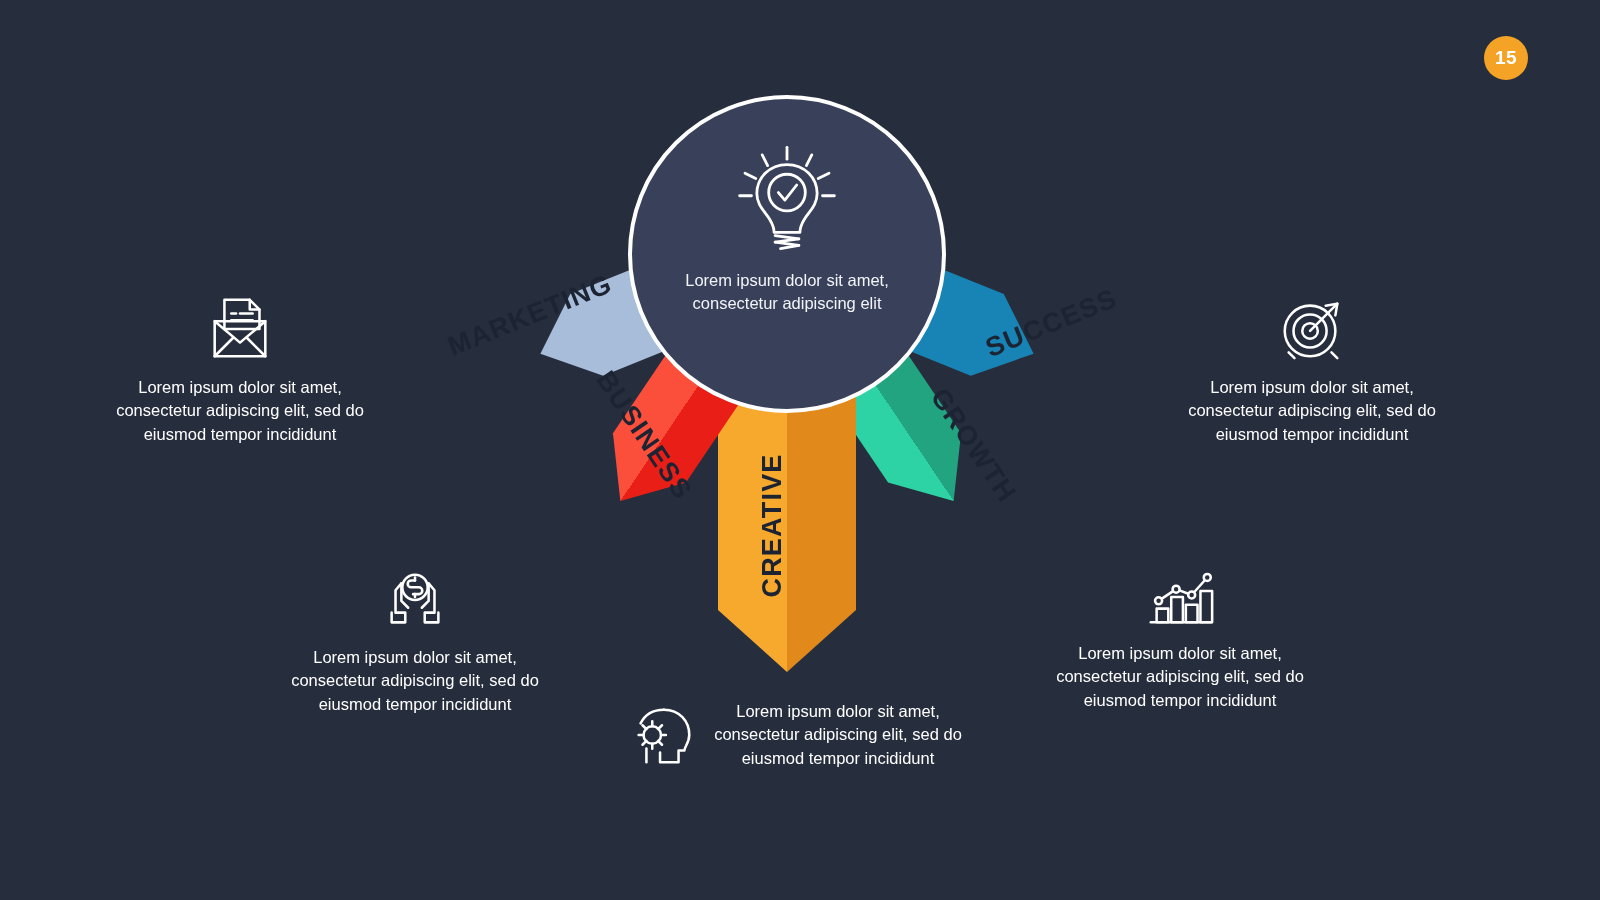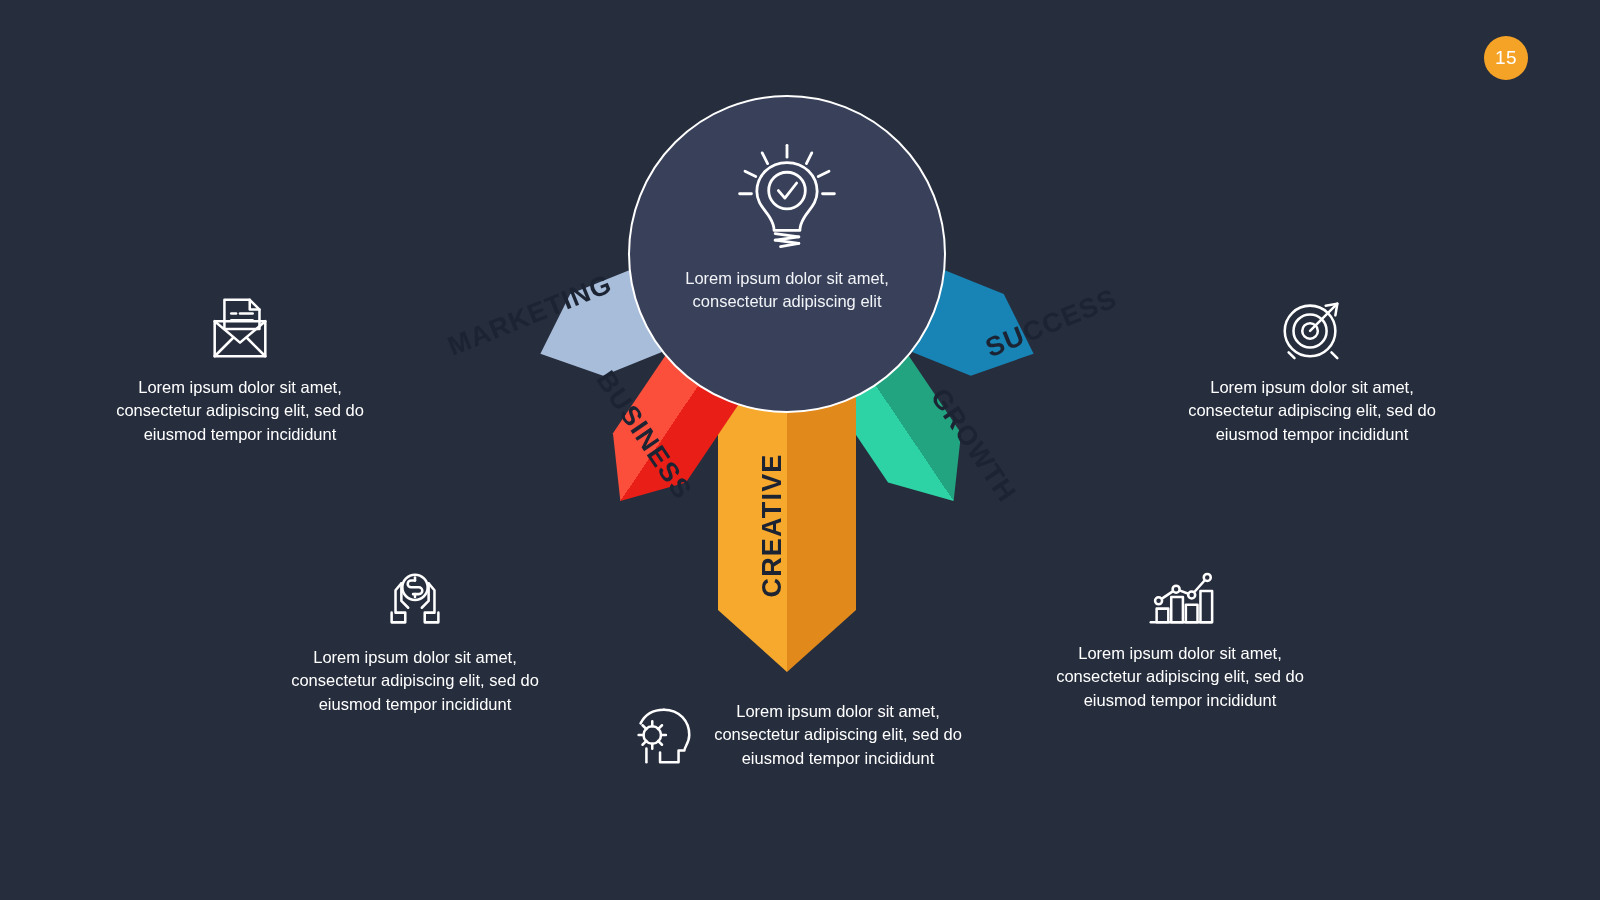--- a/index.html
+++ b/index.html
@@ -21,33 +21,33 @@
 
   
   .page-badge {
     position: absolute;
     right: 72px; top: 36px;
     width: 44px; height: 44px;
     border-radius: 50%;
     background: #f5a326;
     color: #ffffff;
     font-size: 19px;
-    font-weight: normal;
+    font-weight: bold;
     display: flex; align-items: center; justify-content: center;
     letter-spacing: .5px;
   }
 
   
   .hub {
     position: absolute;
     left: 628px; top: 95px;
     width: 318px; height: 318px;
     border-radius: 50%;
     background: #39415a;
-    border: 2px solid #ffffff;
+    border: 4px solid #ffffff;
     display: flex;
     flex-direction: column;
     align-items: center;
     justify-content: flex-start;
     padding-top: 44px;
     z-index: 6;
   }
   .hub-icon { width: 108px; height: 112px; }
   .hub-text {
     margin-top: 14px;

